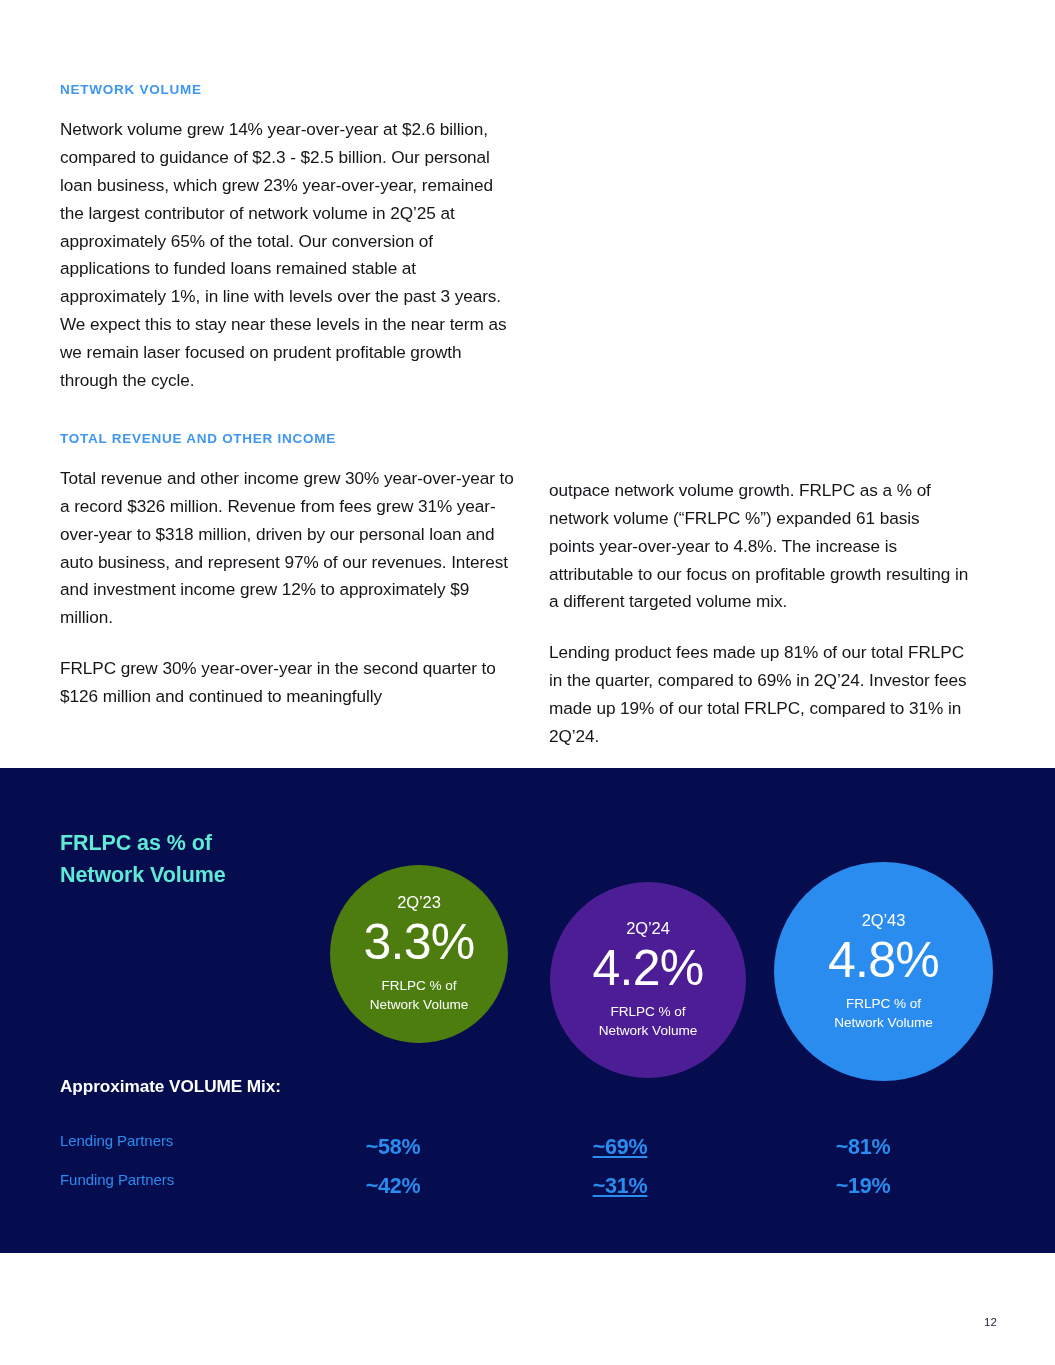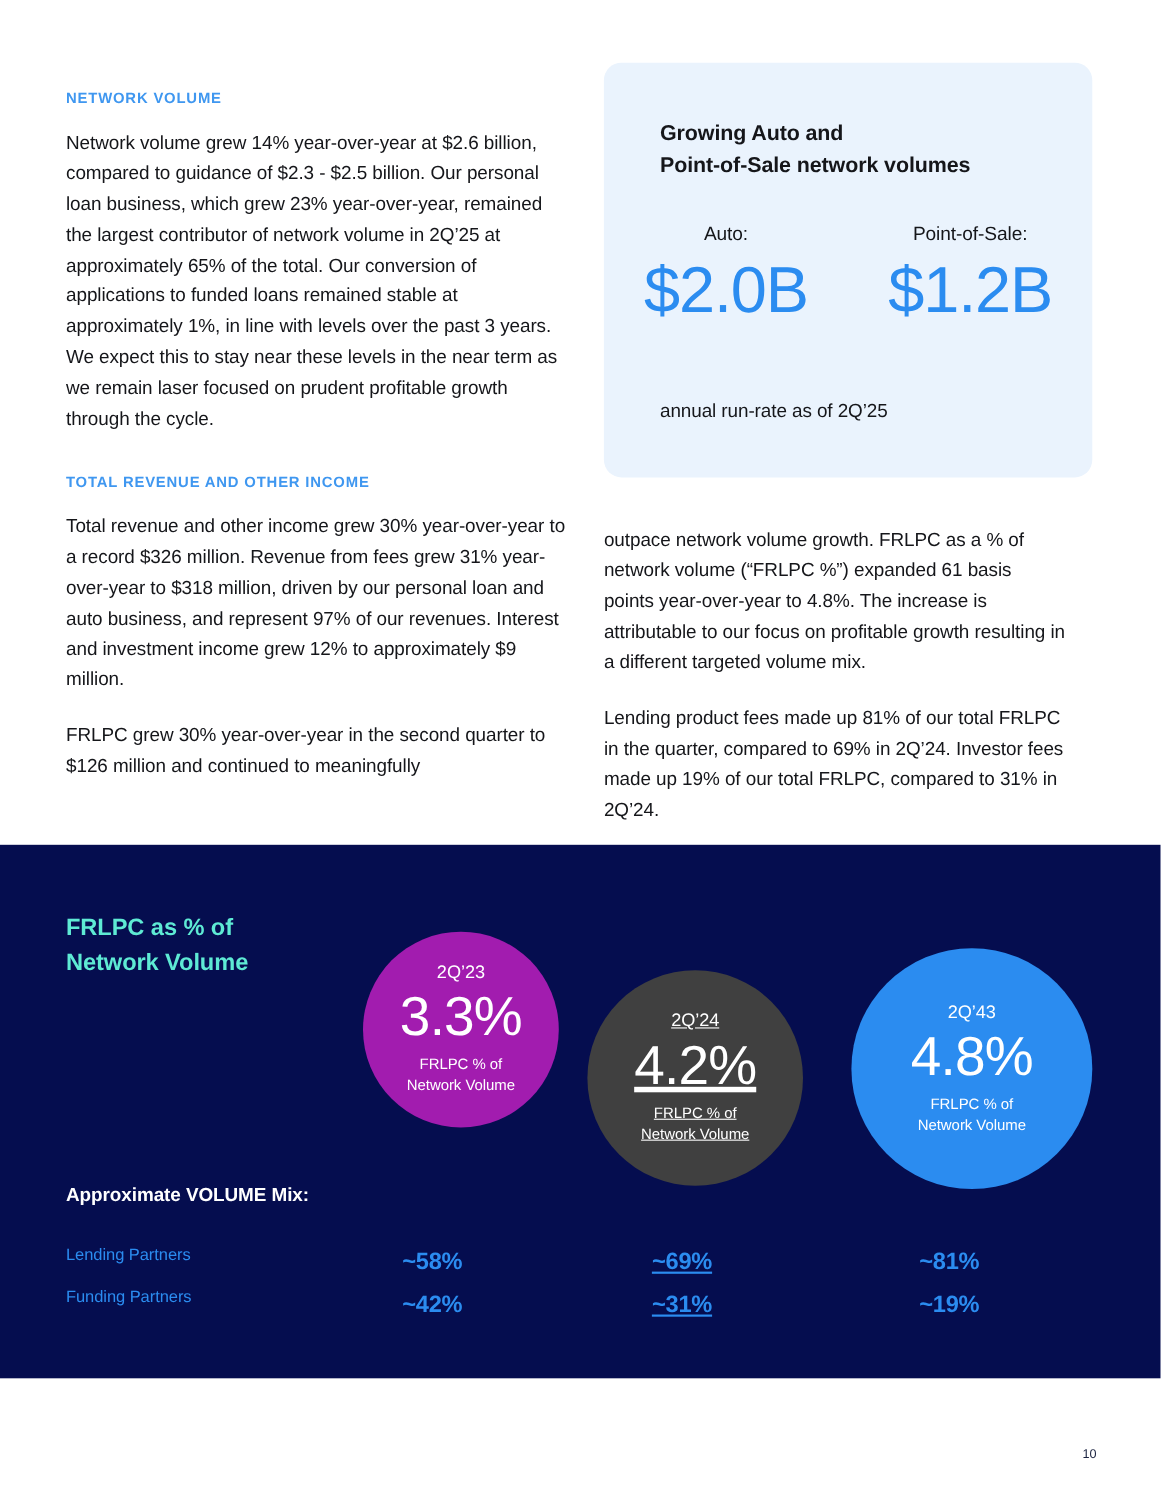--- a/index.html
+++ b/index.html
@@ -156,22 +156,22 @@
     margin-top: 1px;
   }
   .circle .c-caption {
     font-size: 13.6px;
     line-height: 1.42;
     margin-top: 6px;
     letter-spacing: -0.003em;
     white-space: pre-line;
   }
 
-  .circle-0 { left: 330px; top: 847px; width: 178px; height: 178px; background: #a21caf; }
-  .circle-1 { left: 534px; top: 882px; width: 196px; height: 196px; background: #404040; text-decoration: underline; }
+  .circle-0 { left: 330px; top: 865px; width: 178px; height: 178px; background: #4d7c0f; }
+  .circle-1 { left: 550px; top: 882px; width: 196px; height: 196px; background: #4c1d95; }
   .circle-2 { left: 774px; top: 862px; width: 219px; height: 219px; background: #2b8cf0; }
 
   .mix-title {
     position: absolute;
     left: 60px;
     top: 1076px;
     font-size: 17.2px;
     font-weight: bold;
     color: #ffffff;
     letter-spacing: -0.004em;
@@ -226,37 +226,20 @@
     <p class="body">Total revenue and other income grew 30% year-over-year to a record $326 million. Revenue from fees grew 31% year-over-year to $318 million, driven by our personal loan and auto business, and represent 97% of our revenues. Interest and investment income grew 12% to approximately $9 million.</p>
 
     <p class="body">FRLPC grew 30% year-over-year in the second quarter to $126 million and continued to meaningfully</p>
   </div>
 
   <div class="col-right-text">
     <p class="body">outpace network volume growth. FRLPC as a % of network volume (“FRLPC %”) expanded 61 basis points year-over-year to 4.8%. The increase is attributable to our focus on profitable growth resulting in a different targeted volume mix.</p>
     <p class="body">Lending product fees made up 81% of our total FRLPC in the quarter, compared to 69% in 2Q’24. Investor fees made up 19% of our total FRLPC, compared to 31% in 2Q’24.</p>
   </div>
 
-  <div class="callout">
-    <div class="callout-title">Growing Auto and
-Point-of-Sale network volumes</div>
-
-    <div class="stat-row">
-      <div class="stat">
-        <div class="stat-label">Auto:</div>
-        <div class="stat-value">$2.0B</div>
-      </div>
-      <div class="stat">
-        <div class="stat-label">Point-of-Sale:</div>
-        <div class="stat-value">$1.2B</div>
-      </div>
-    </div>
-
-    <div class="callout-foot">annual run-rate as of 2Q’25</div>
-  </div>
 
 </div>
 
 <div class="navy">
   <div class="navy-title">FRLPC as % of
 Network Volume</div>
 </div>
 
 <div class="circle circle-0">
   <div class="c-period">2Q’23</div>
@@ -285,13 +268,13 @@
 <div class="mix-label r1">Funding Partners</div>
 
 <div class="mix-val r0 c0">~58%</div>
 <div class="mix-val r0 c1">~69%</div>
 <div class="mix-val r0 c2">~81%</div>
 
 <div class="mix-val r1 c0">~42%</div>
 <div class="mix-val r1 c1">~31%</div>
 <div class="mix-val r1 c2">~19%</div>
 
-<div class="page-num">10</div>
+<div class="page-num">12</div>
 
 </body></html>

